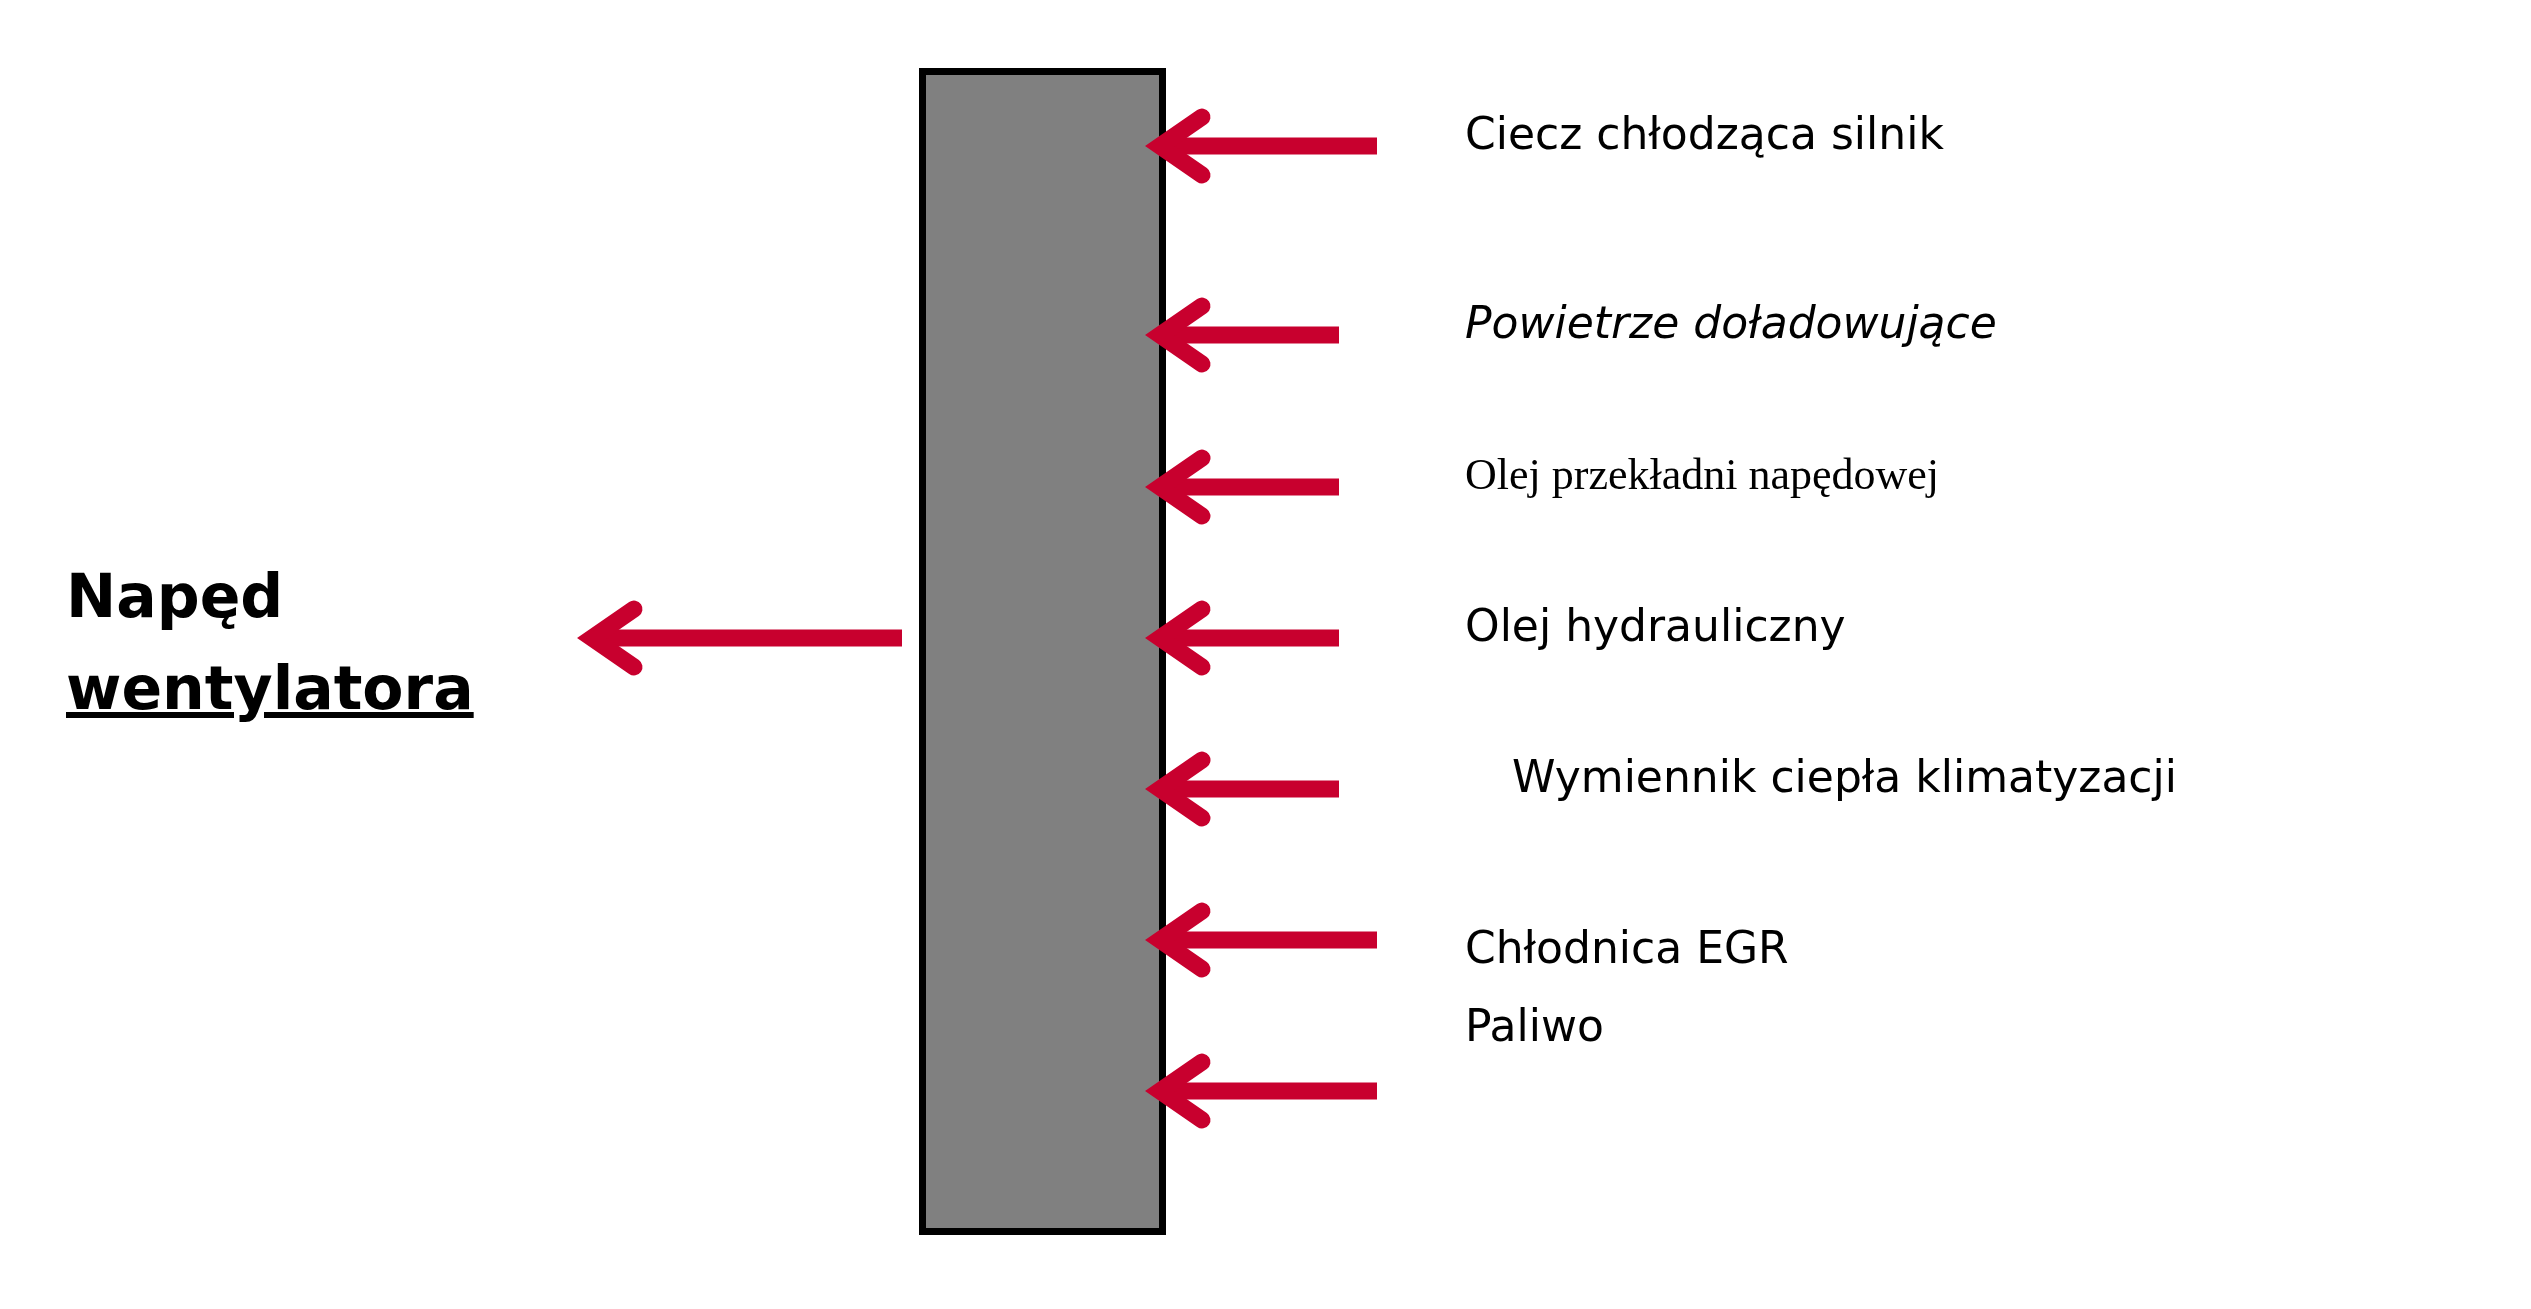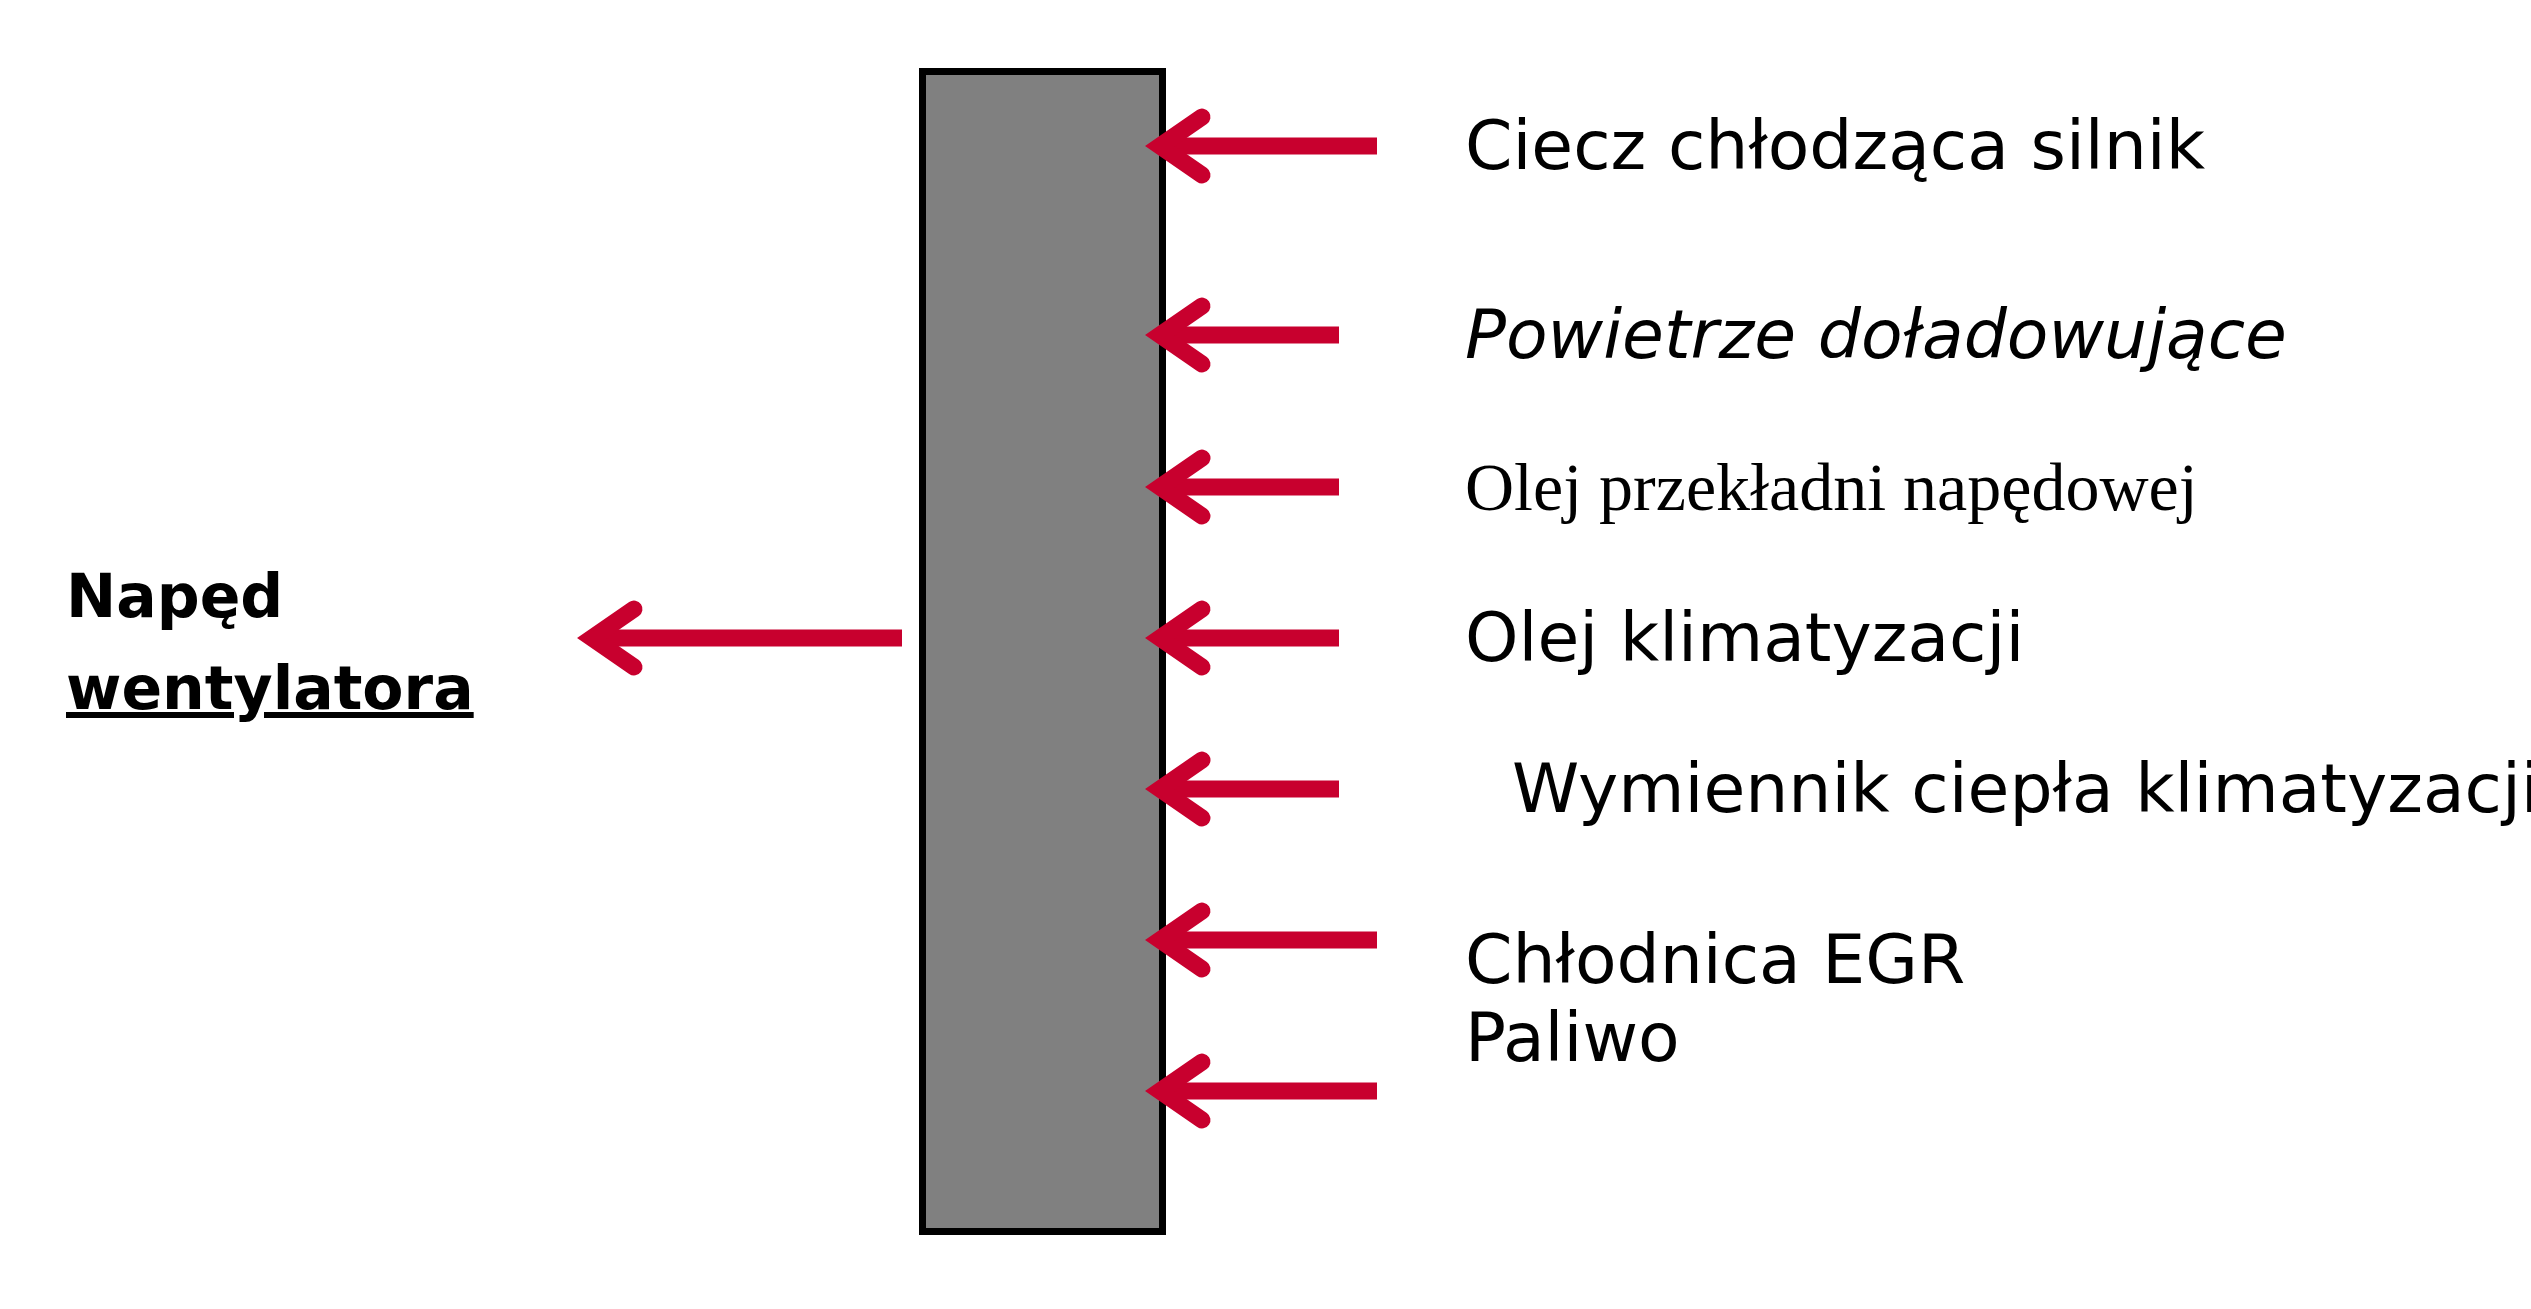--- a/index.html
+++ b/index.html
@@ -1,19 +1,19 @@
 <!DOCTYPE html>
 <html><head>
 <meta charset="utf-8">
 <style>
   html, body { margin:0; padding:0; background:#ffffff; }
   body { width:2531px; height:1309px; position:relative; overflow:hidden; font-family:"DejaVu Sans", "Liberation Sans", sans-serif; }
   .block { position:absolute; left:919px; top:68px; width:233px; height:1153px; background:#808080; border:7px solid #000; }
   svg.arrows { position:absolute; left:0; top:0; width:2531px; height:1309px; }
-  .label { position:absolute; left:1465px; font-size:68px; line-height:1; color:#000; white-space:nowrap; }
+  .label { position:absolute; left:1465px; font-size:44px; line-height:1; color:#000; white-space:nowrap; }
   .left-label { position:absolute; left:66px; font-size:60px; font-weight:bold; line-height:1; color:#000; white-space:nowrap; }
 </style>
 </head>
 <body>
 
 <div class="block"></div>
 
 <svg class="arrows" viewBox="0 0 2531 1309">
   <g fill="none" stroke="#C8002E" stroke-width="17" stroke-linecap="round" stroke-linejoin="miter">
 
@@ -62,16 +62,16 @@
     <polygon points="583,638 599,627 599,649"></polygon>
   </g>
 </svg>
 
 <div class="left-label" style="top:566px;">Napęd</div>
 <div class="left-label" style="top:658px;text-decoration:underline;">wentylatora</div>
 
 <div class="label" style="top:112px;">Ciecz chłodząca silnik</div>
 <div class="label" style="top:301px;font-style:italic;">Powietrze doładowujące</div>
 <div class="label" style="top:453px;font-family:Liberation Serif, serif;">Olej przekładni napędowej</div>
-<div class="label" style="top:604px;">Olej klimatyzacji</div>
+<div class="label" style="top:604px;">Olej hydrauliczny</div>
 <div class="label" style="top:755px;margin-left:47px;">Wymiennik ciepła klimatyzacji</div>
 <div class="label" style="top:926px;">Chłodnica EGR</div>
 <div class="label" style="top:1004px;">Paliwo</div>
 
 </body></html>

